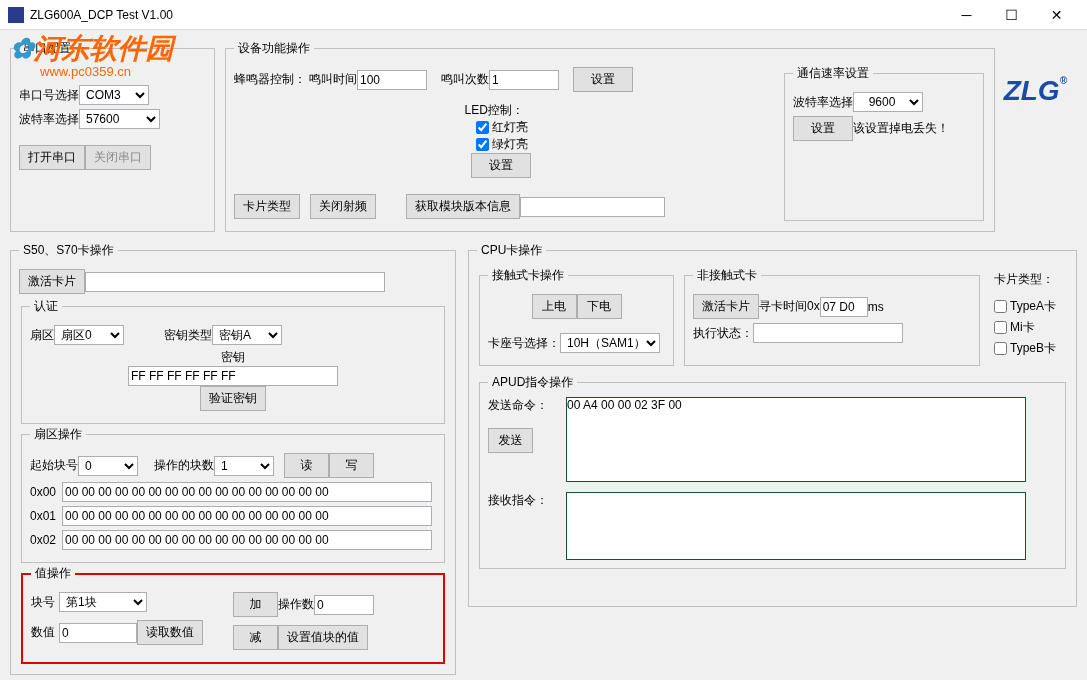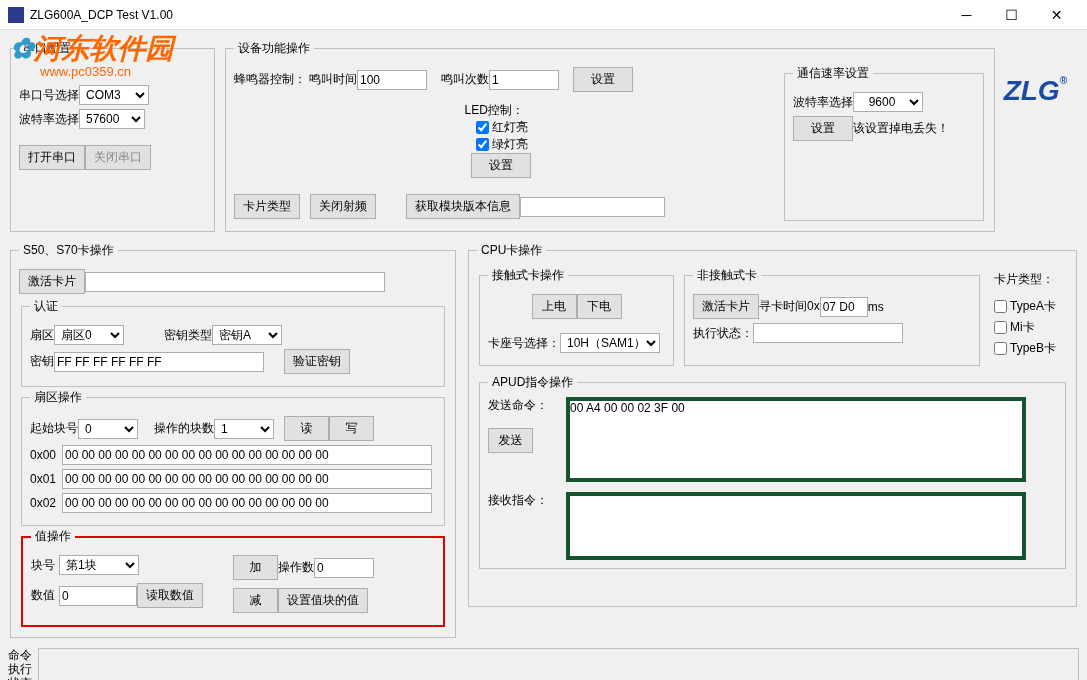--- a/index.html
+++ b/index.html
@@ -19,21 +19,21 @@
 
 fieldset { border: 1px solid #c0c0c0; padding: 6px 8px 8px 8px; margin: 2px; background: #f0f0f0; }
 fieldset legend { padding: 0 4px; font-size: 12px; }
 
 .btn { background: #e1e1e1; border: 1px solid #adadad; padding: 3px 8px; font-size: 12px; min-width: 60px; text-align: center; cursor: pointer; font-family: inherit; }
 .btn:disabled { color: #888; }
 .btn-small { min-width: 45px; padding-left: 8px; }
 
 select, input[type="text"] { border: 1px solid #abadb3; background: #fff; font-size: 12px; padding: 1px 2px; font-family: inherit; height: 20px; }
 input[type="checkbox"] { vertical-align: middle; margin-right: 3px; }
-textarea { border: 4px solid #14532d; background: #fff; font-size: 12px; font-family: inherit; resize: none; }
+textarea { border: 1px solid #14532d; background: #fff; font-size: 12px; font-family: inherit; resize: none; }
 
 .row { display: flex; align-items: center; margin: 4px 0; }
 .label { white-space: nowrap; }
 
 .top-area { display: flex; gap: 6px; }
 .serial-box { width: 205px; }
 .device-box { flex: 1; }
 
 .logo-zlg { position: absolute; right: 20px; top: 45px; font-size: 28px; font-weight: bold; font-style: italic; color: #1a4ba8; font-family: Arial; }
 .logo-zlg sup { font-size: 10px; vertical-align: top; }
@@ -74,21 +74,21 @@
 
     <fieldset class="serial-box">
       <legend>串口配置</legend>
       <div style="height:18px;"></div>
       <div class="row">
         <span class="label">串口号选择</span>
         <select style="width:70px;"><option>COM3</option></select>
       </div>
       <div class="row">
         <span class="label">波特率选择</span>
-        <select style="width:66px;"><option>57600</option></select>
+        <select style="width:81px;"><option>57600</option></select>
       </div>
       <div class="row" style="margin-top:16px;">
         <button class="btn">打开串口</button>
         <button class="btn" disabled="">关闭串口</button>
       </div>
     </fieldset>
 
     <fieldset class="device-box" style="width:770px; flex:none;">
       <legend>设备功能操作</legend>
       <div style="display:flex; gap:12px;">
@@ -146,21 +146,21 @@
         </div>
         <fieldset>
           <legend>认证</legend>
           <div class="row">
             <span class="label">扇区</span>
             <select style="width:70px;"><option>扇区0</option></select>
             <span style="width:40px;"></span>
             <span class="label">密钥类型</span>
             <select style="width:70px;"><option>密钥A</option></select>
           </div>
-          <div class="row" style="margin-top:0;">
+          <div class="row" style="margin-top:0;flex-direction:column;">
             <span class="label">密钥</span>
             <input type="text" style="width: 210px;" value="FF FF FF FF FF FF">
             <span style="width:20px;"></span>
             <button class="btn">验证密钥</button>
           </div>
         </fieldset>
         <fieldset>
           <legend>扇区操作</legend>
           <div class="row">
             <span class="label">起始块号</span>
@@ -184,21 +184,21 @@
             <span class="label" style="width:32px;">0x02</span>
             <input type="text" style="width: 370px;" value="00 00 00 00 00 00 00 00 00 00 00 00 00 00 00 00">
           </div>
         </fieldset>
         <fieldset class="red-box">
           <legend>值操作</legend>
           <div style="display:flex; gap:30px;">
             <div>
               <div class="row">
                 <span class="label" style="width:28px;">块号</span>
-                <select style="width:80px;"><option class="sel-highlight">第1块</option></select>
+                <select style="width:88px;"><option class="sel-highlight">第1块</option></select>
               </div>
               <div class="row" style="margin-top:8px;">
                 <span class="label" style="width:28px;">数值</span>
                 <input type="text" style="width: 78px;" value="0">
                 <button class="btn">读取数值</button>
               </div>
             </div>
             <div>
               <div class="row">
                 <button class="btn btn-small">加</button>

